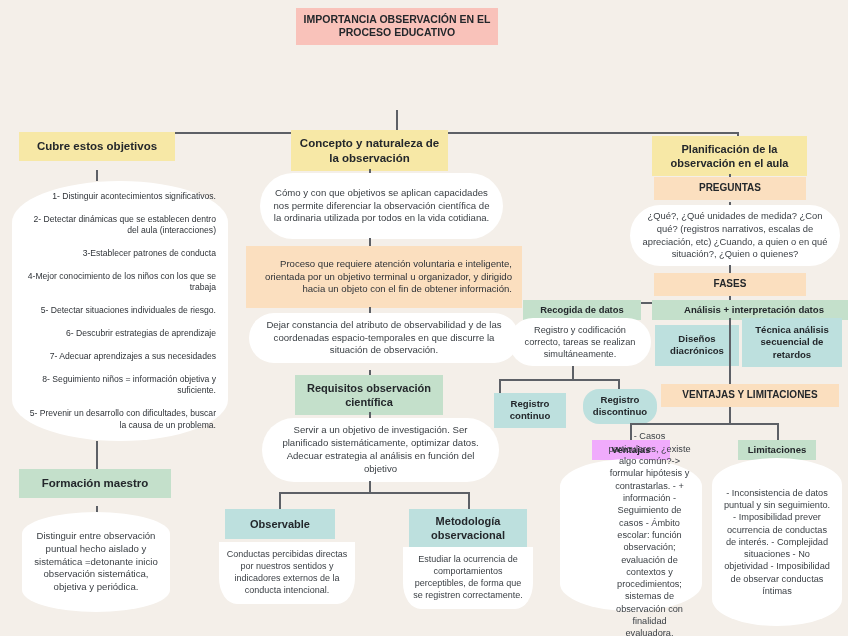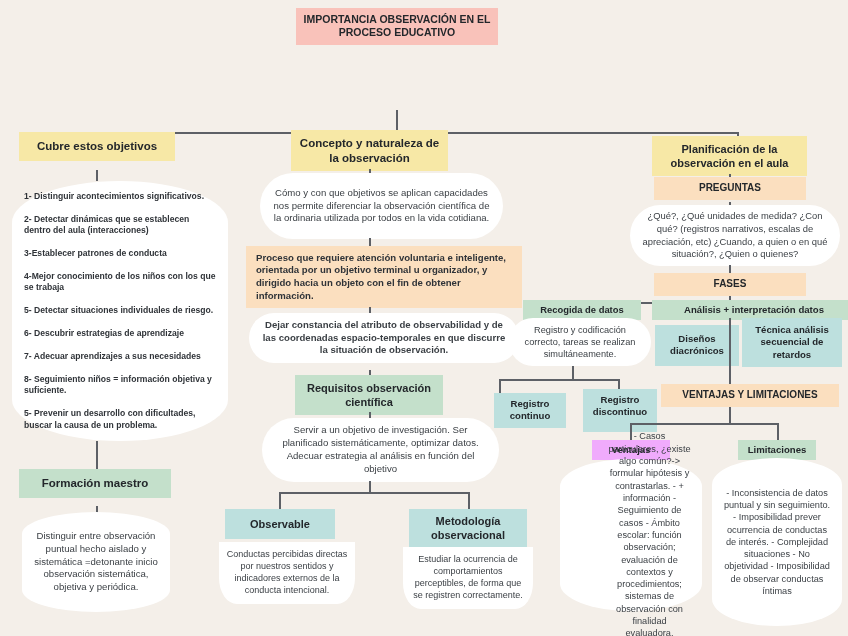--- a/index.html
+++ b/index.html
@@ -17,24 +17,23 @@
   .hdr{
     box-sizing:border-box;
     text-align:center;
     font-weight:bold;
     line-height:1.28;
     padding:5px 6px;
     color:#23272b;
   }
   .plain{
     box-sizing:border-box;
-    text-align:left;
+    text-align:right;
     line-height:1.33;
     padding:8px 10px;
-    font-weight:bold;
   }
   
   .blob{
     box-sizing:border-box;
     background:#ffffff;
     text-align:center;
     line-height:1.34;
     padding:9px 11px;
     color:#3a3f44;
     border-radius:50%/22%;
@@ -96,21 +95,21 @@
   <div class="node blob" style="left:260px;top:173px;width:243px;height:66px;font-size:9.6px;border-radius:46px;display:flex;align-items:center;justify-content:center;">
     <span>Cómo y con que objetivos se aplican capacidades nos permite diferenciar la observación científica de la ordinaria utilizada por todos en la vida cotidiana.</span>
   </div>
   <div class="ln lnv" style="left:369px;top:238px;height:10px;"></div>
 
   <div class="node plain" style="left:246px;top:246px;width:276px;height:62px;background:#fbdfbf;font-size:9.6px;display:flex;align-items:center;justify-content:center;">
     <span>Proceso que requiere atención voluntaria e inteligente, orientada por un objetivo terminal u organizador, y dirigido hacia un objeto con el fin de obtener información.</span>
   </div>
   <div class="ln lnv" style="left:369px;top:307px;height:9px;"></div>
 
-  <div class="node blob" style="left:249px;top:313px;width:270px;height:50px;font-size:9.6px;border-radius:44px;display:flex;align-items:center;justify-content:center;font-weight:bold;">
+  <div class="node blob" style="left:249px;top:313px;width:270px;height:50px;font-size:9.6px;border-radius:44px;display:flex;align-items:center;justify-content:center;">
     <span>Dejar constancia del atributo de observabilidad y de las coordenadas espacio-temporales en que discurre la situación de observación.</span>
   </div>
   <div class="ln lnv" style="left:369px;top:370px;height:9px;"></div>
 
   <div class="node hdr" style="left:295px;top:375px;width:148px;background:#c4e0cb;font-size:11px;padding-top:6px;padding-bottom:6px;">
     <span>Requisitos observación científica</span>
   </div>
   <div class="ln lnv" style="left:369px;top:412px;height:9px;"></div>
 
   <div class="node blob" style="left:262px;top:418px;width:237px;height:64px;font-size:9.6px;border-radius:46px;display:flex;align-items:center;justify-content:center;">
@@ -168,21 +167,21 @@
   </div>
 
   <div class="ln lnv" style="left:572px;top:366px;height:14px;"></div>
   <div class="ln lnh" style="left:499px;top:379px;width:120px;"></div>
   <div class="ln lnv" style="left:499px;top:379px;height:14px;"></div>
   <div class="ln lnv" style="left:618px;top:379px;height:14px;"></div>
 
   <div class="node hdr" style="left:494px;top:393px;width:72px;background:#bde0de;font-size:9.6px;padding-top:5px;padding-bottom:5px;">
     <span>Registro continuo</span>
   </div>
-  <div class="node hdr" style="left:583px;top:389px;width:74px;background:#bde0de;font-size:9.6px;padding-top:5px;padding-bottom:13px;">
+  <div class="node hdr" style="left:583px;top:389px;width:74px;background:#bde0de;font-size:9.6px;padding-top:5px;padding-bottom:5px;border-radius:16px;">
     <span>Registro discontinuo</span>
   </div>
 
   <div class="node hdr" style="left:652px;top:300px;width:204px;background:#c4e0cb;font-size:9.6px;padding-top:4px;padding-bottom:4px;">
     <span>Análisis + interpretación datos</span>
   </div>
 
   <div class="node hdr" style="left:742px;top:318px;width:100px;background:#bde0de;font-size:9.6px;padding-top:6px;padding-bottom:6px;">
     <span>Técnica análisis secuencial de retardos</span>
   </div>

